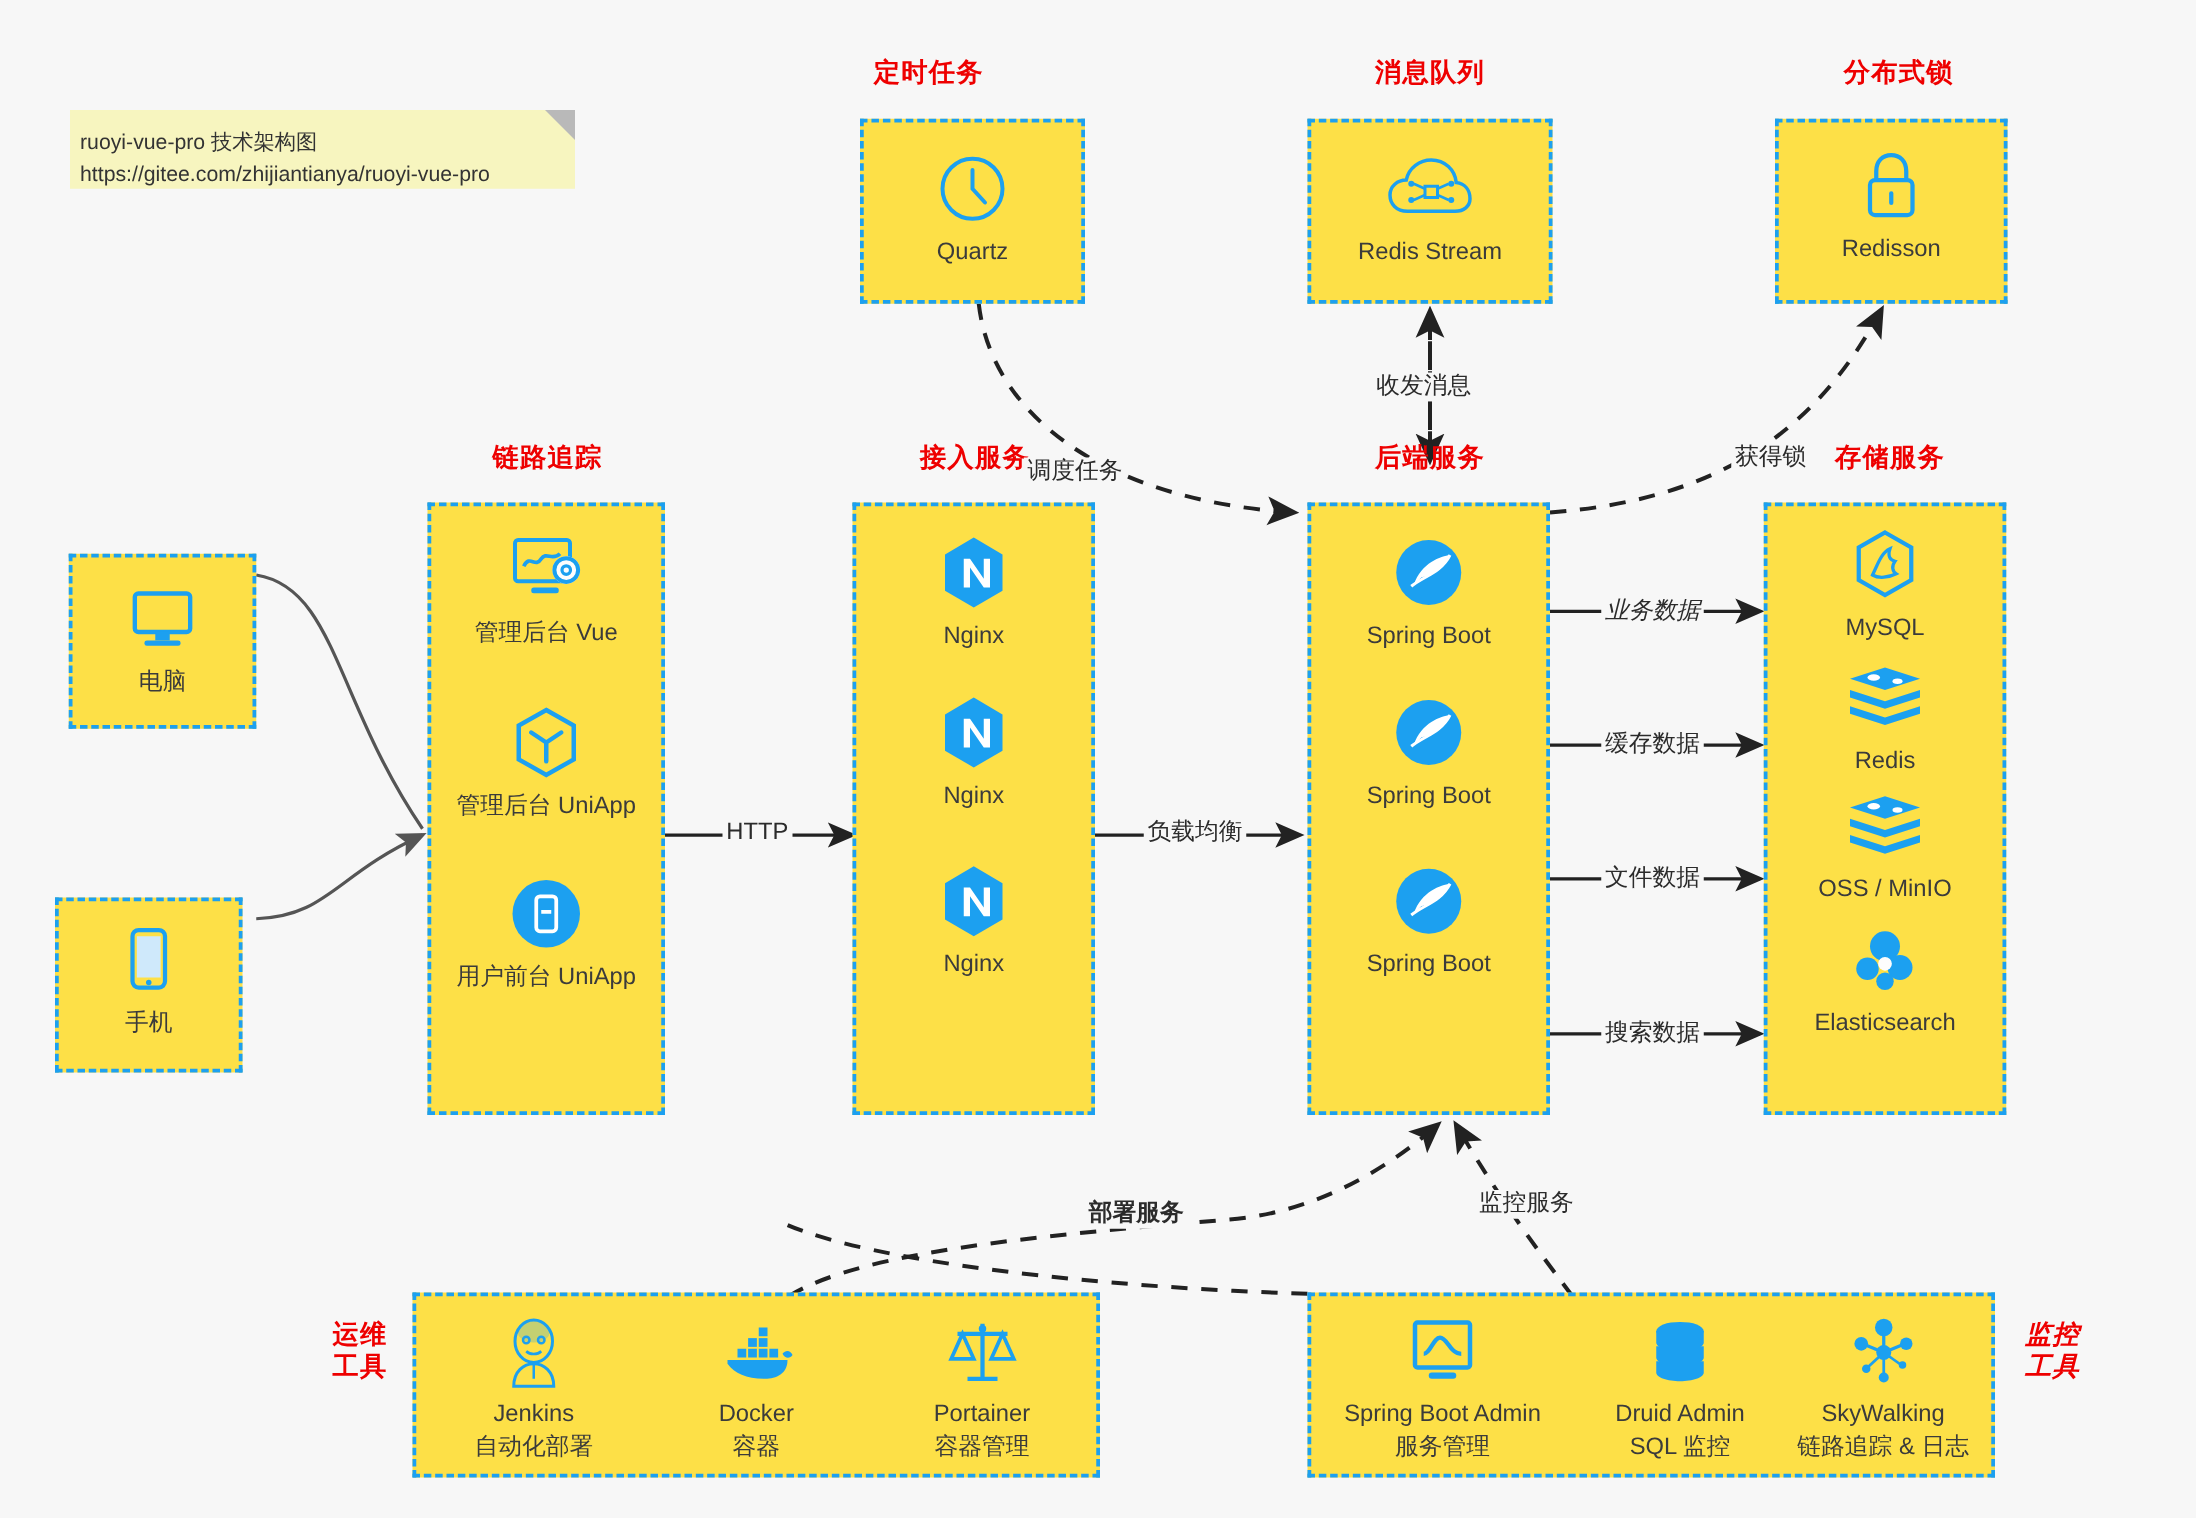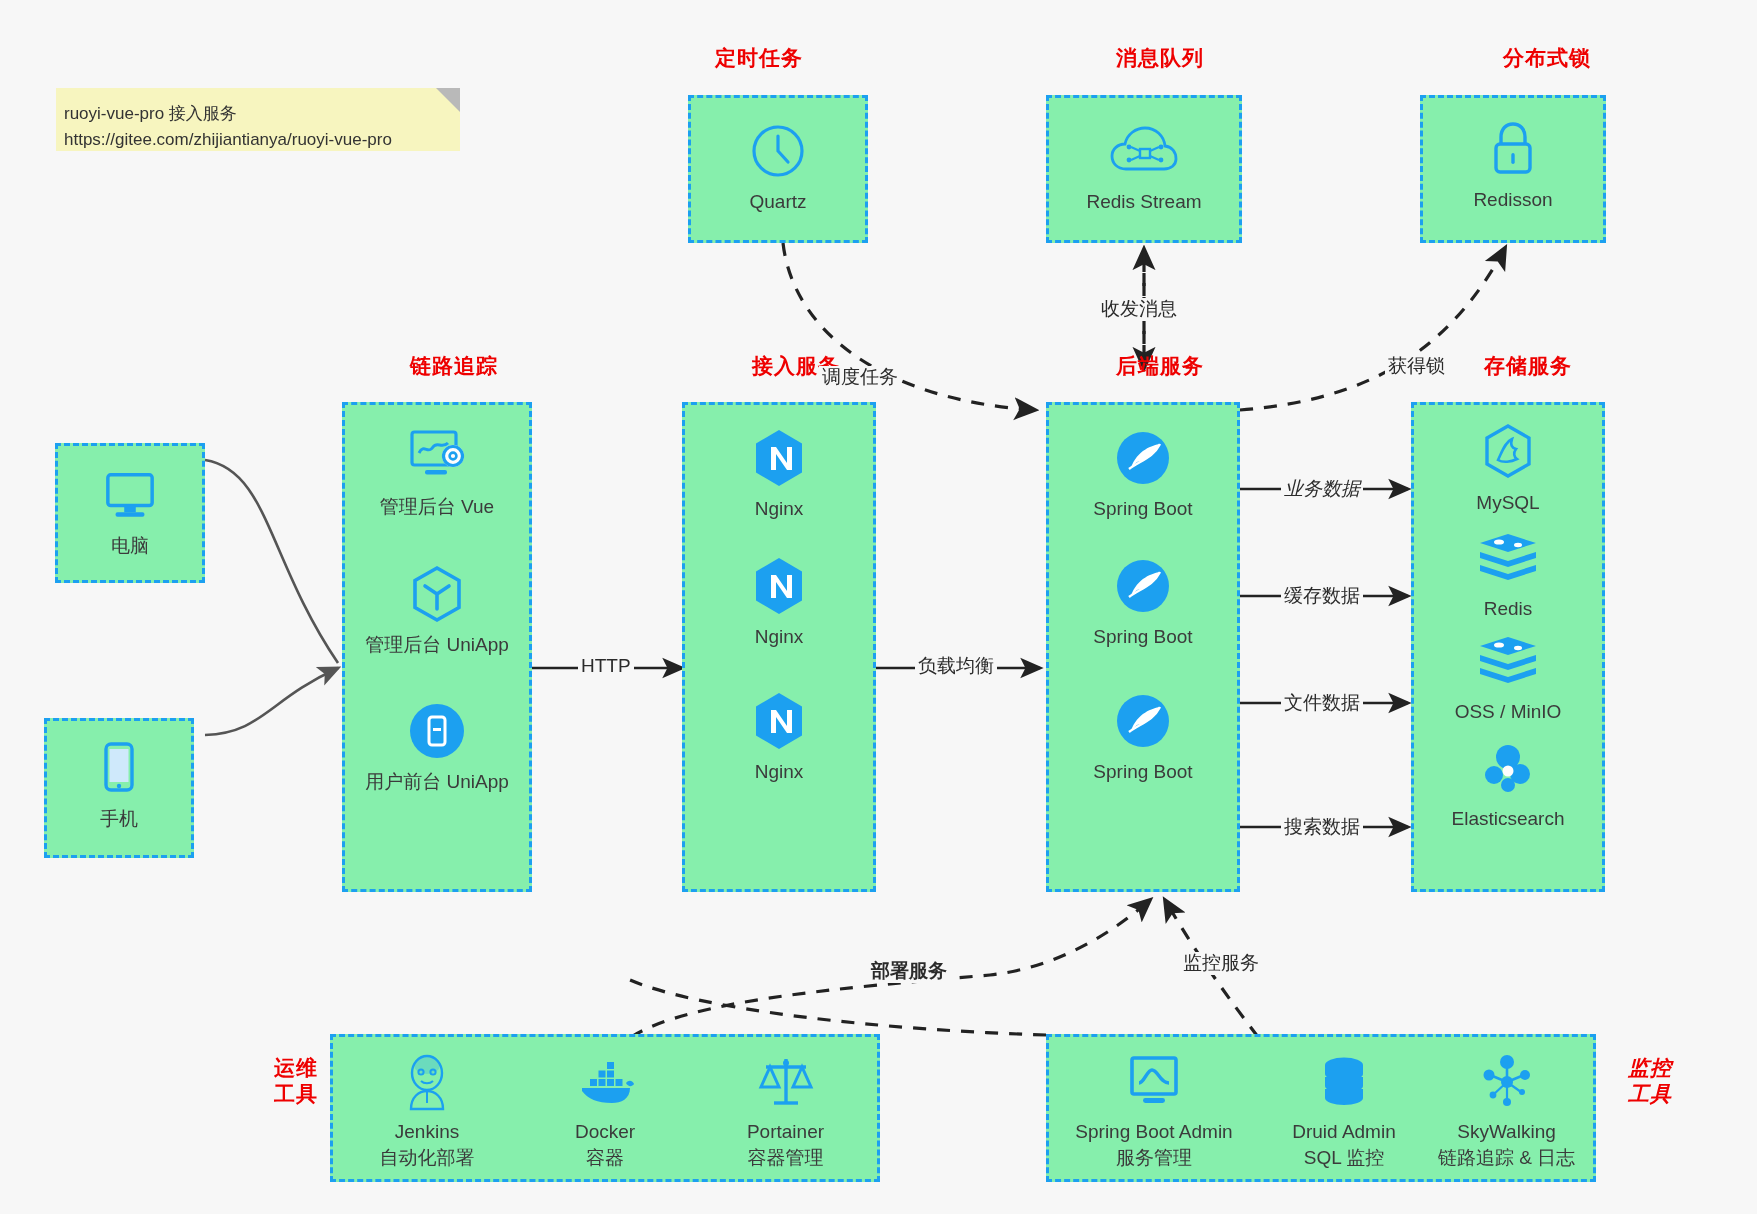--- a/index.html
+++ b/index.html
@@ -10,31 +10,31 @@
     position:relative;overflow:hidden;
     -webkit-font-smoothing:antialiased;
   }
   .canvas{position:absolute;inset:0;}
   svg.wires{position:absolute;left:0;top:0;width:1757px;height:1214px;pointer-events:none;}
 
   
   .dbox{
     position:absolute;
     border:3px dashed #1ca0f0;
-    background:#86efac;
+    background:#fde047;
     box-sizing:border-box;
   }
   .grp-title{
     position:absolute;
     color:#ee0000;
     font-weight:bold;
     font-size:21px;
     letter-spacing:1px;
     white-space:nowrap;
-    text-align:right;
+    text-align:center;
   }
   .grp-title.side{line-height:1.25;}
 
   
   .node{position:absolute;text-align:center;width:100%;}
   .node .ico{display:flex;align-items:center;justify-content:center;height:62px;}
   .node .cap{
     font-size:19px;color:#3b3b3b;margin-top:7px;white-space:nowrap;line-height:1.35;
   }
 
@@ -106,21 +106,21 @@
 
     <path d="M1046,1035 C880,1030 700,1010 630,980" fill="none" stroke="#222" stroke-width="3.2" stroke-dasharray="13 11" transform="translate(0,0)"></path>
     <path d="M630,980 C700,1010 880,1000 1046,995 C1090,988 1120,955 1148,900" fill="none" stroke="#222" stroke-width="0"></path>
     <path d="M631,1037 C690,1000 840,988 990,975 C1055,968 1110,935 1150,900" fill="none" stroke="#222" stroke-width="3.2" stroke-dasharray="13 11" marker-end="url(#arrBlackD)"></path>
 
     <path d="M1258,1037 C1230,1000 1200,960 1165,900" fill="none" stroke="#222" stroke-width="3.2" stroke-dasharray="13 11" marker-end="url(#arrBlackD)"></path>
   </svg>
 
   <div class="note">
     <div class="fold"></div>
-    <div>ruoyi-vue-pro 接入服务</div>
+    <div>ruoyi-vue-pro 技术架构图</div>
     <div>https://gitee.com/zhijiantianya/ruoyi-vue-pro</div>
   </div>
 
   <div class="dbox" style="left:55px;top:443px;width:150px;height:140px;">
     <div class="node" style="top:18px;">
       <div class="ico">
         <svg width="58" height="52" viewBox="0 0 60 54">
           <rect x="7" y="6" width="46" height="32" rx="3" fill="none" stroke="#1ca0f0" stroke-width="3.6"></rect>
           <rect x="24" y="38" width="12" height="7" fill="#1ca0f0"></rect>
           <rect x="15" y="45" width="30" height="4.5" rx="2" fill="#1ca0f0"></rect>

